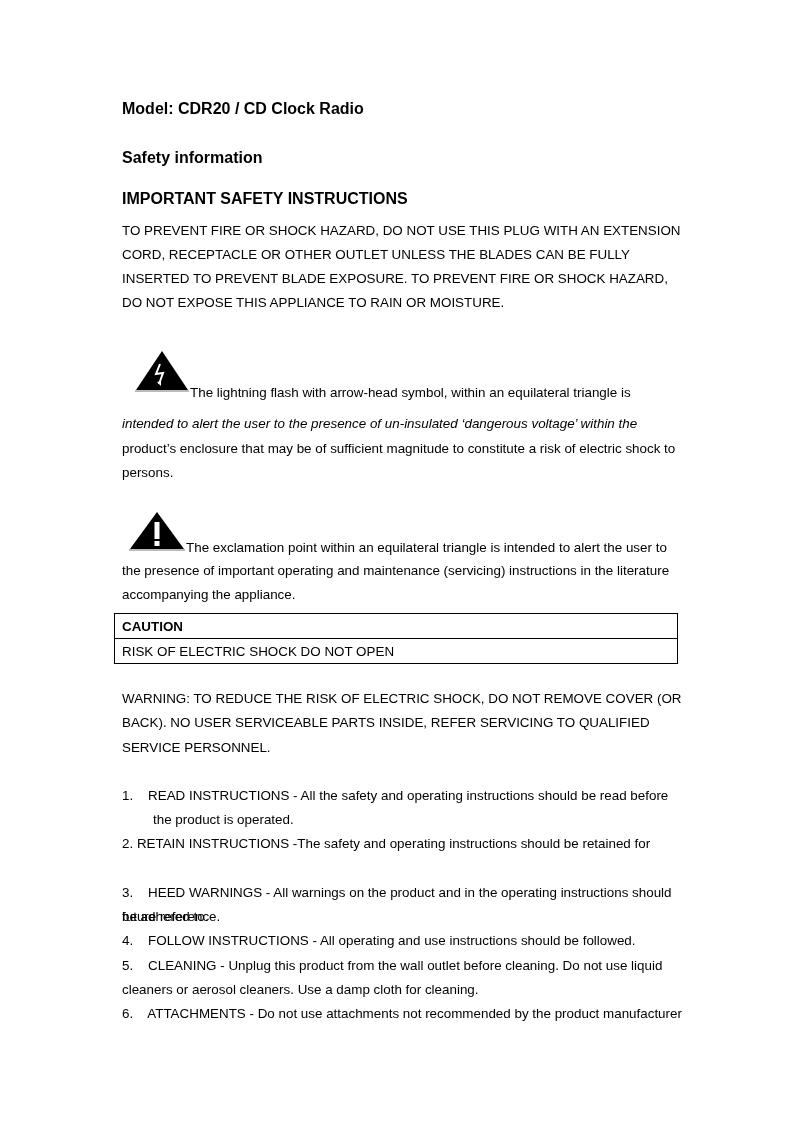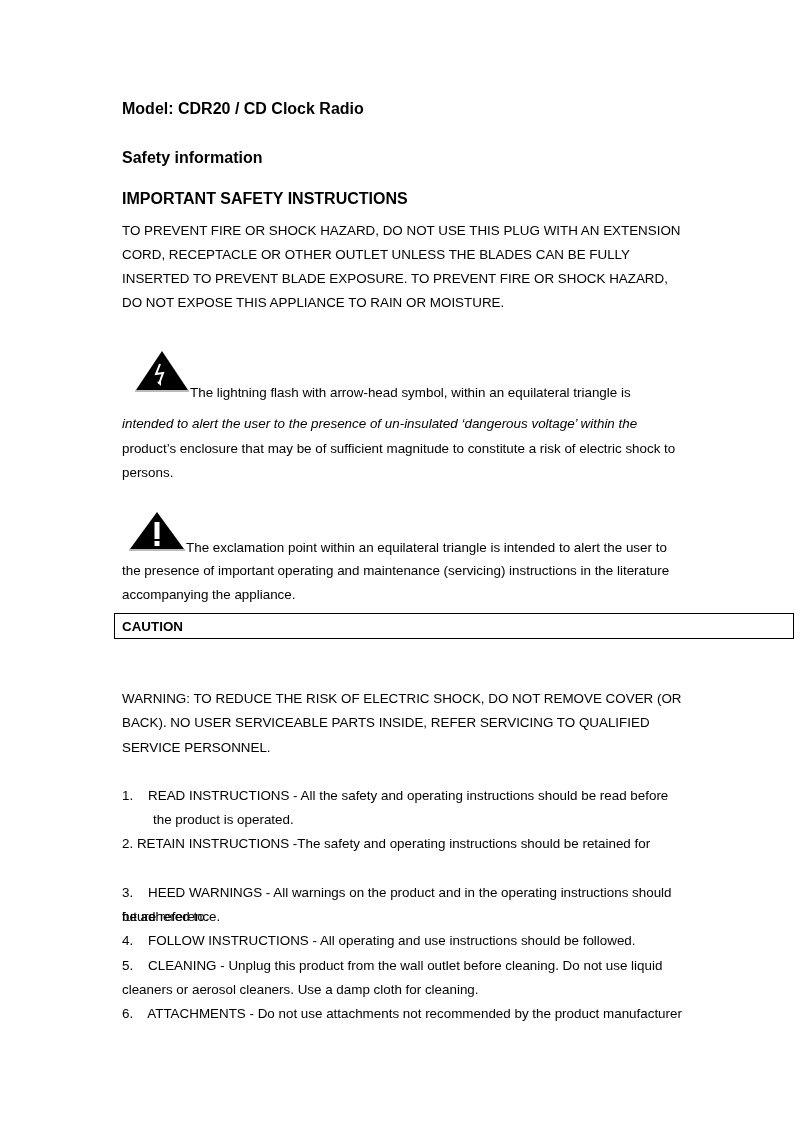--- a/index.html
+++ b/index.html
@@ -3,21 +3,21 @@
 <meta charset="utf-8">
 <style>
   html, body { margin: 0; padding: 0; background: #ffffff; }
   body { width: 802px; height: 1134px; position: relative; overflow: hidden;
          font-family: "Liberation Sans", sans-serif; color: #000; }
   .page { position: absolute; left: 122px; top: 0; width: 560px; }
   .abs { position: absolute; left: 0; white-space: nowrap; }
   .h1 { font-size: 16px; font-weight: bold; }
   .line { position: absolute; left: 0; font-size: 13.4px; white-space: nowrap; }
   .tri { position: absolute; }
-  .caution-table { position: absolute; left: -8px; top: 613px; width: 680px;
+  .caution-table { position: absolute; left: -8px; top: 613px; width: 564px;
                    border-collapse: collapse; font-size: 13.4px; }
   .caution-table td { border: 1px solid #000; padding: 0 7px; height: 24px; }
   .bold { font-weight: bold; }
 </style>
 </head>
 <body>
 
 <div class="page">
 
   <div class="abs h1" style="top:100px;">Model: CDR20 / CD Clock Radio</div>
@@ -54,20 +54,23 @@
     <div class="line" style="top:540px; left:64px;">The exclamation point within an equilateral triangle is intended to alert the user to</div>
     <div class="line" style="top:563px;">the presence of important operating and maintenance (servicing) instructions in the literature</div>
     <div class="line" style="top:587px;">accompanying the appliance.</div>
   </div>
 
   <table class="caution-table">
     <tbody>
         <tr>
           <td class="bold">CAUTION</td>
         </tr>
+    <tr>
+          <td>RISK OF ELECTRIC SHOCK DO NOT OPEN</td>
+        </tr>
   </tbody>
     </table>
 
   <div>
     <div class="line" style="top:691px;">WARNING: TO REDUCE THE RISK OF ELECTRIC SHOCK, DO NOT REMOVE COVER (OR</div>
     <div class="line" style="top:715px;">BACK). NO USER SERVICEABLE PARTS INSIDE, REFER SERVICING TO QUALIFIED</div>
     <div class="line" style="top:740px;">SERVICE PERSONNEL.</div>
   </div>
 
   <div>

